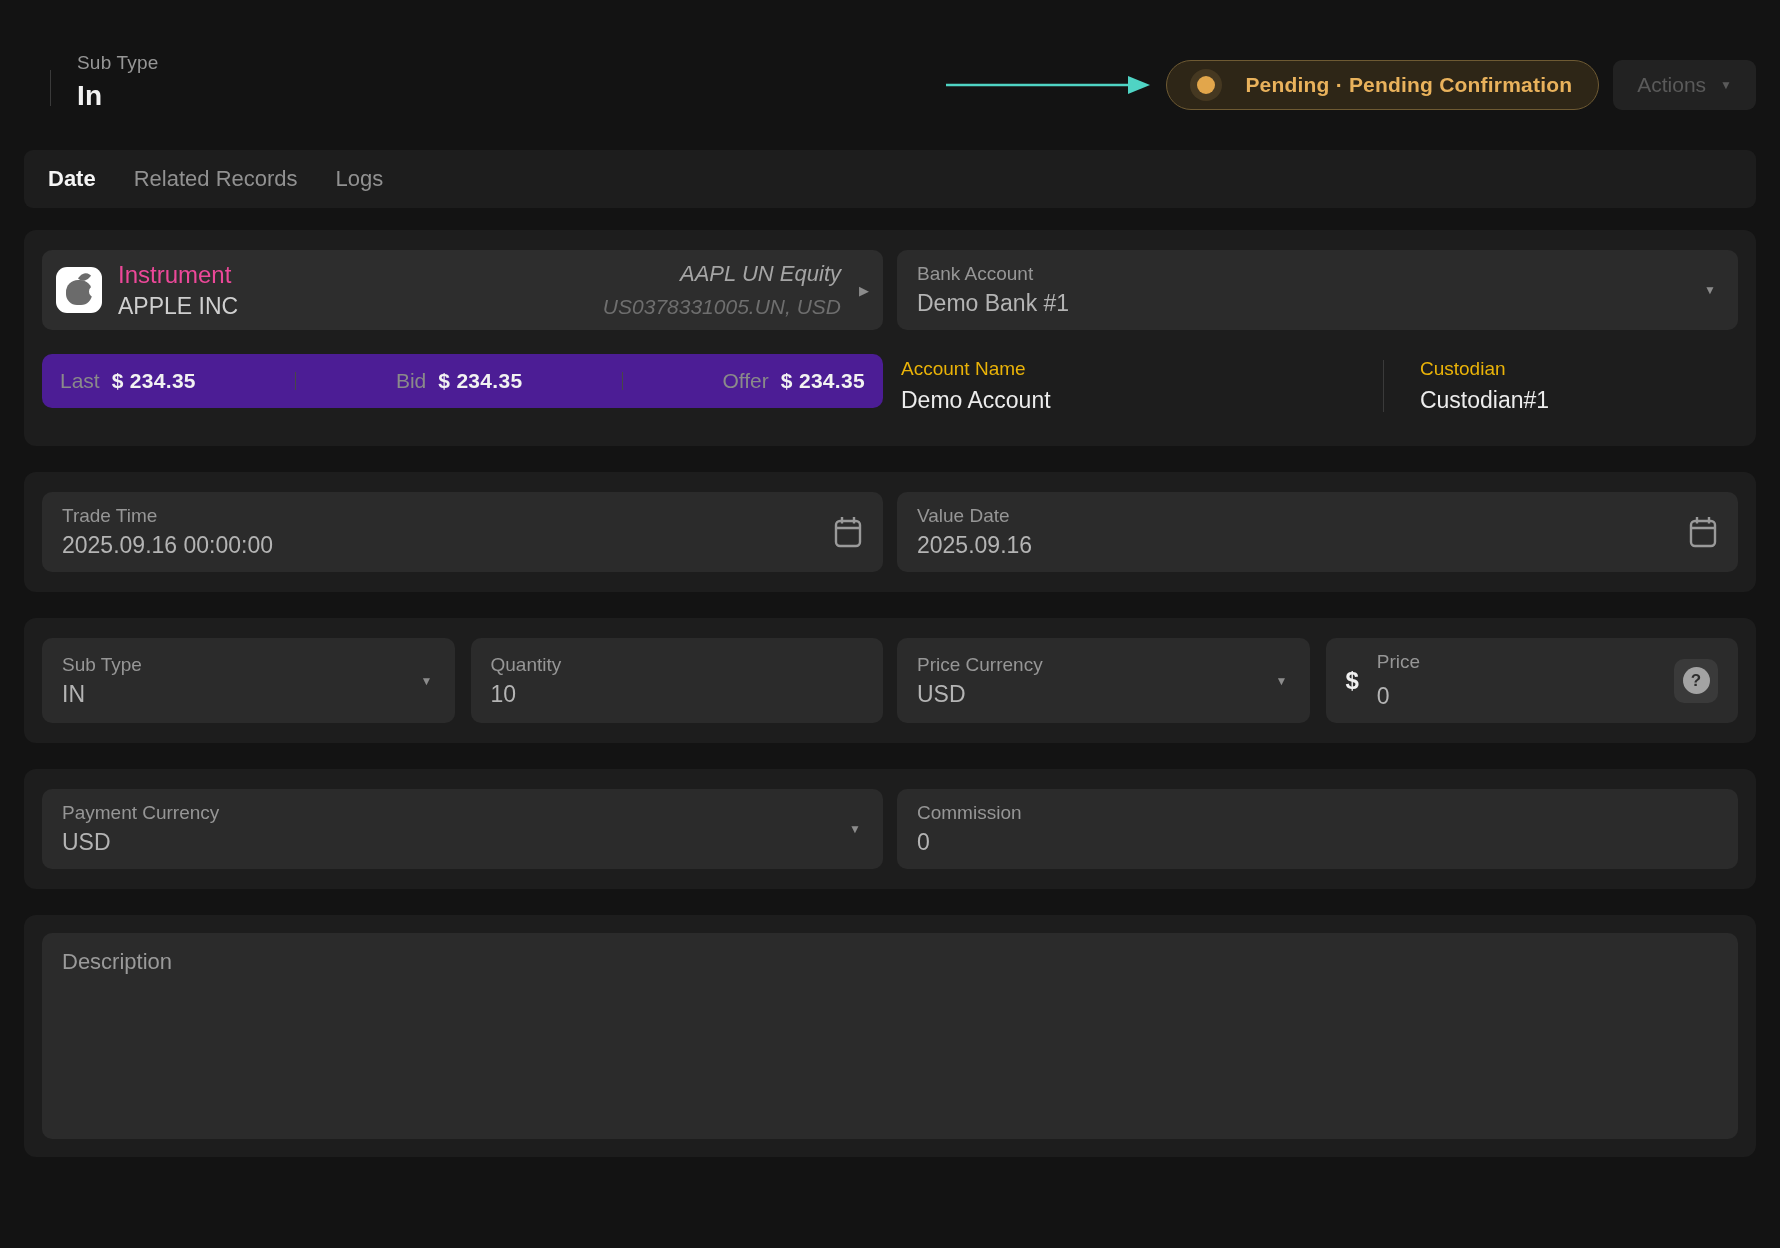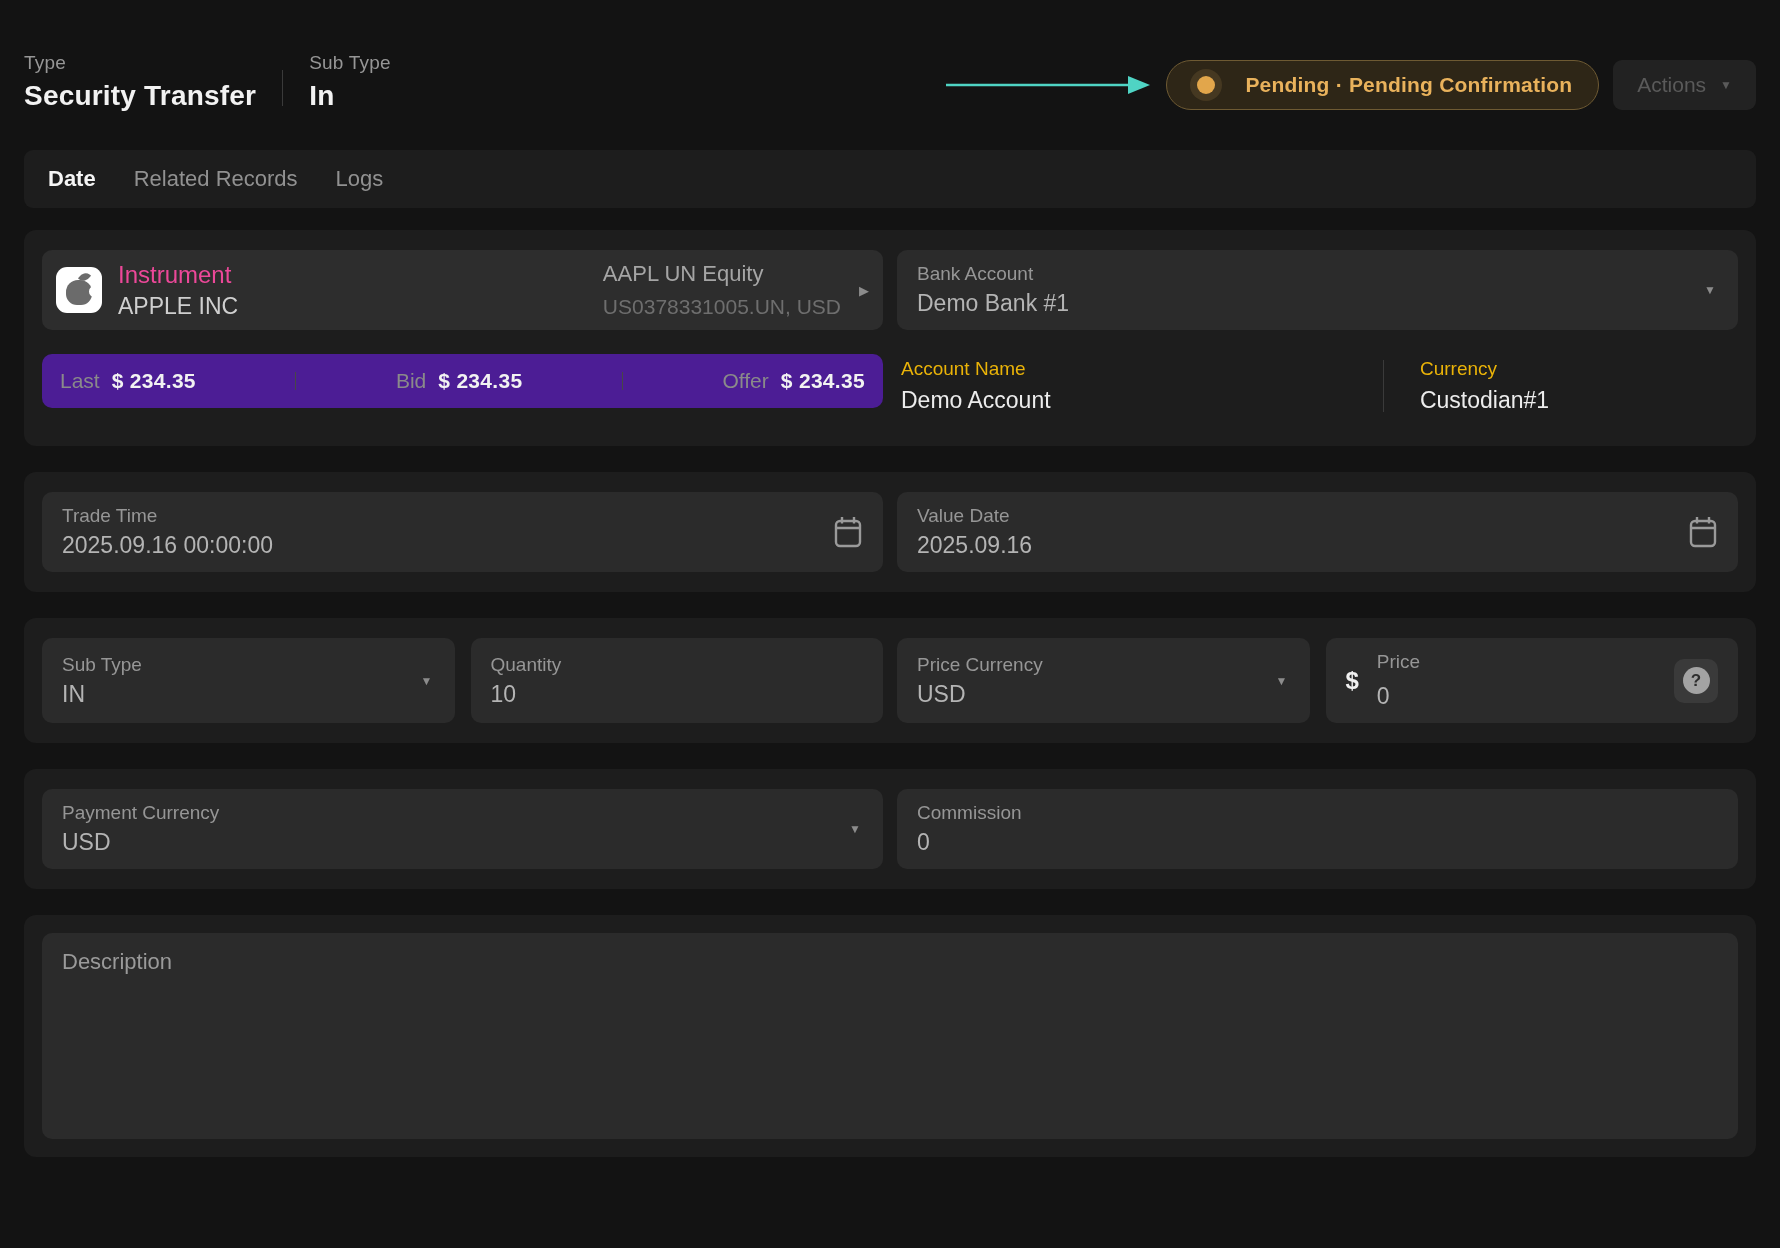--- a/index.html
+++ b/index.html
@@ -57,21 +57,21 @@
   .apple-body { position:absolute; left:10px; top:13px; width:26px; height:25px;
                 background:#6b6b6b; border-radius:12px 12px 11px 11px; }
   .apple-bite { position:absolute; right:2px; top:19px; width:11px; height:11px;
                 background:#ffffff; border-radius:50%; }
   .apple-leaf { position:absolute; left:24px; top:5px; width:9px; height:10px;
                 background:#6b6b6b; border-radius:80% 5% 80% 5%; transform:rotate(35deg); }
   .instr-left { display:flex; flex-direction:column; gap:4px; }
   .instr-label { font-size:24px; color:#ec4899; }
   .instr-name { font-size:23px; color:#cfcfcf; }
   .instr-right { margin-left:auto; display:flex; flex-direction:column; gap:8px;
-                 align-items:flex-start; margin-right:18px; }
+                 align-items:flex-end; margin-right:18px;font-style:italic; }
   .instr-ticker { font-size:22px; color:#a5a5a5; }
   .instr-isin { font-size:21px; color:#6e6e6e; }
   .chev-right { font-size:13px; color:#8c8c8c; }
 
   
   .quotebar { margin-top:24px; background:#4c1d95; border-radius:10px; height:54px;
               display:flex; align-items:center; justify-content:space-between; padding:0 18px; }
   .quote { display:flex; align-items:baseline; gap:12px; }
   .q-label { font-size:21px; color:#8a8a8a; }
   .q-value { font-size:21px; font-weight:bold; color:#f2f2f2; letter-spacing:.3px; }
@@ -106,24 +106,20 @@
                padding:16px 20px; font-family:"Liberation Sans", sans-serif; font-size:22px;
                color:#cfcfcf; resize:none; outline:none; display:block; }
   .desc-area::placeholder { color:#9a9a9a; }
 </style>
 </head>
 <body>
 
 <div class="app">
 
   <div class="header">
-    <div class="id-block">
-      <span class="small-label">Type</span>
-      <span class="big-value">Security Transfer</span>
-    </div>
     <div class="head-divider"></div>
     <div class="id-block">
       <span class="small-label">Sub Type</span>
       <span class="big-value">In</span>
     </div>
 
     <div class="header-right">
       <svg class="annot-arrow" width="208" height="26" viewBox="0 0 208 26">
         <line x1="2" y1="13" x2="184" y2="13" stroke="#4fd4c4" stroke-width="2.6"></line>
         <polygon points="184,4 206,13 184,22" fill="#4fd4c4"></polygon>
@@ -189,21 +185,21 @@
         <span class="f-value">Demo Bank #1</span>
         <span class="caret-down">▼</span>
       </div>
       <div class="acct-row">
         <div class="acct-cell">
           <span class="f-label">Account Name</span>
           <span class="f-strong">Demo Account</span>
         </div>
         <div class="acct-div"></div>
         <div class="acct-cell second">
-          <span class="f-label">Currency</span>
+          <span class="f-label">Custodian</span>
           <span class="f-strong">Custodian#1</span>
         </div>
       </div>
     </div>
   </div>
 
   <div class="panel grid-2">
     <div class="field">
       <span class="f-label">Trade Time</span>
       <span class="f-value">2025.09.16 00:00:00</span>

